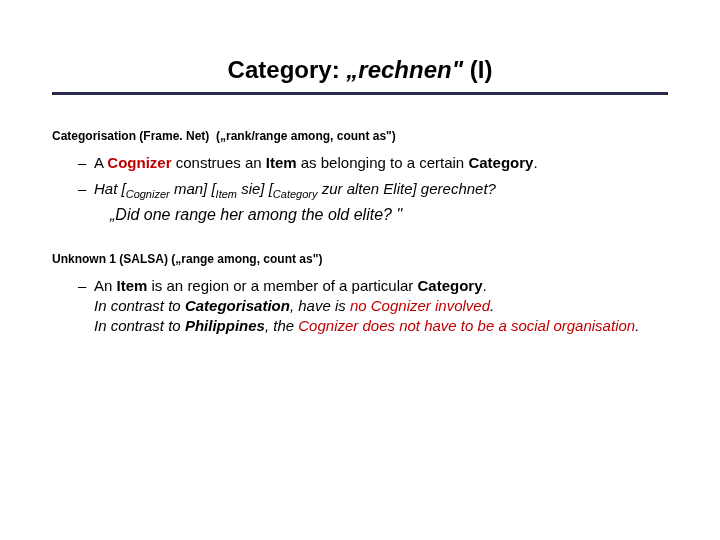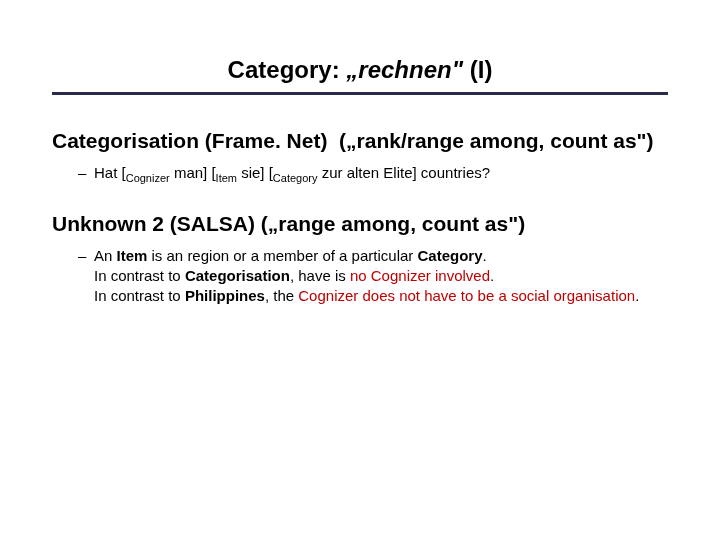--- a/index.html
+++ b/index.html
@@ -23,21 +23,21 @@
   .title .italic { font-style: italic; }
   .rule {
     border: 0;
     border-top: 3px solid #2a2a4a;
     margin: 0 0 34px 0;
   }
   .section {
     margin-bottom: 26px;
   }
   .section-head {
-    font-size: 21px;
+    font-size: 12px;
     font-weight: bold;
     margin-bottom: 10px;
   }
   .section-head .paren { font-weight: normal; }
   .bullets {
     list-style: none;
     padding-left: 26px;
   }
   .bullets > li {
     font-size: 15px;
@@ -46,21 +46,21 @@
     position: relative;
     padding-left: 16px;
   }
   .bullets > li::before {
     content: "–";
     position: absolute;
     left: 0;
     top: 0;
   }
   .b { font-weight: bold; }
-  .i { }
+  .i { font-style: italic; }
   .red { color: #c00000; }
   .sub { font-size: 11px; vertical-align: sub; }
   .quote-line {
     padding-left: 16px;
     font-size: 16px;
     font-style: italic;
     margin-top: 2px;
     margin-bottom: 2px;
   }
   .tight { margin-bottom: 2px; }
@@ -73,29 +73,33 @@
   <h1 class="title">
     <span>Category: </span><span class="italic">„rechnen"</span><span> (I)</span>
   </h1>
   <hr class="rule">
 
   <div class="section">
     <div class="section-head">
       <span>Categorisation (Frame. Net)</span>&nbsp;&nbsp;<span class="paren"><span class="b">(„rank/range among, count as")</span></span>
     </div>
     <ul class="bullets">
+      <li>
+        <span>A </span><span class="b red">Cognizer</span><span> construes an </span><span class="b">Item</span><span> as belonging to a certain </span><span class="b">Category</span><span>.</span>
+      </li>
       <li class="tight">
-        <span class="i">Hat [</span><span class="i sub">Cognizer</span><span class="i"> man] [</span><span class="i sub">Item</span><span class="i"> sie] [</span><span class="i sub">Category</span><span class="i"> zur alten Elite] countries?</span>
+        <span class="i">Hat [</span><span class="i sub">Cognizer</span><span class="i"> man] [</span><span class="i sub">Item</span><span class="i"> sie] [</span><span class="i sub">Category</span><span class="i"> zur alten Elite] gerechnet?</span>
+        <div class="quote-line">„Did one range her among the old elite? "</div>
       </li>
     </ul>
   </div>
 
   <div class="section">
     <div class="section-head">
-      <span>Unknown 2 (SALSA)</span> <span class="paren"><span class="b">(„range among, count as")</span></span>
+      <span>Unknown 1 (SALSA)</span> <span class="paren"><span class="b">(„range among, count as")</span></span>
     </div>
     <ul class="bullets">
       <li>
         <span>An </span><span class="b">Item</span><span> is an region or a member of a particular </span><span class="b">Category</span><span>.</span><br>
         <span class="i">In contrast to </span><span class="b i">Categorisation</span><span class="i">, have is </span><span class="i red">no Cognizer involved</span><span class="i">.</span><br>
         <span class="i">In contrast to </span><span class="b i">Philippines</span><span class="i">, the </span><span class="i red">Cognizer does not have to be a social organisation</span><span class="i">.</span>
       </li>
     </ul>
   </div>
 

